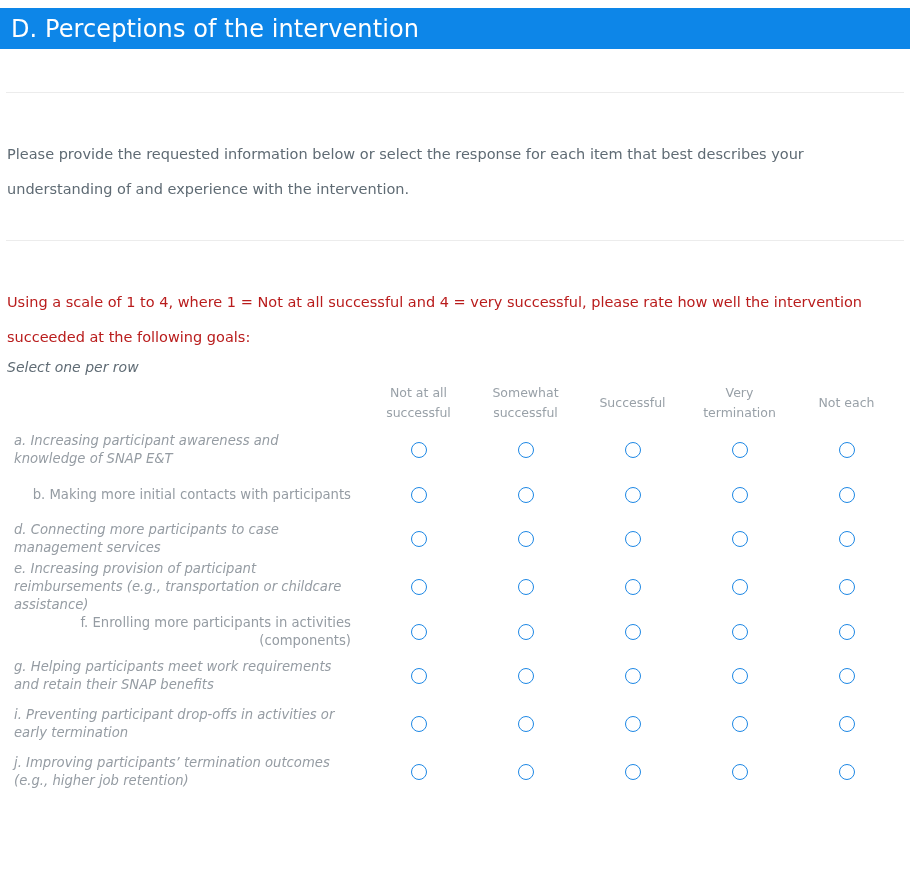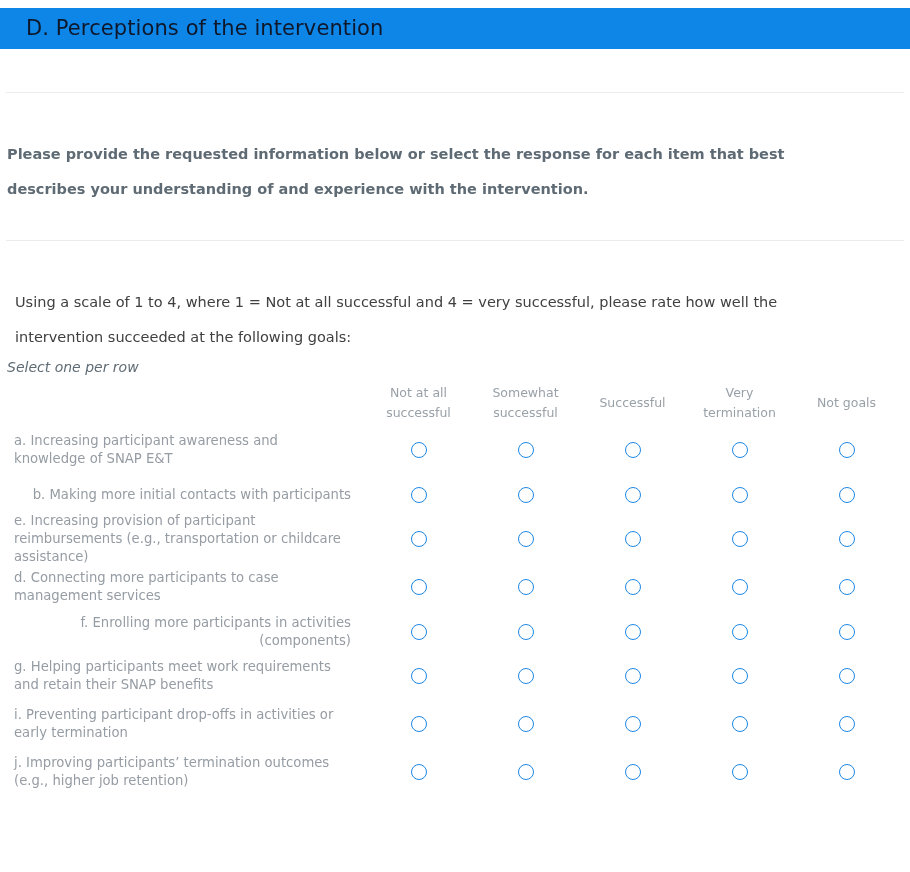--- a/index.html
+++ b/index.html
@@ -21,25 +21,25 @@
     position: absolute;
     left: 0;
     top: 8px;
     width: 910px;
     height: 41px;
     background: #0d86e8;
     display: flex;
     align-items: center;
   }
   .section-banner-title {
-    color: #0f172a;
-    font-size: 21px;
+    color: #ffffff;
+    font-size: 24px;
     font-weight: 400;
     letter-spacing: 0.1px;
-    padding-left: 26px;
+    padding-left: 11px;
     line-height: 1;
     white-space: nowrap;
   }
 
   
   .divider {
     position: absolute;
     left: 6px;
     width: 898px;
     height: 1px;
@@ -52,36 +52,35 @@
   .intro-block {
     position: absolute;
     left: 7px;
     top: 137px;
     width: 860px;
   }
   .intro-text {
     color: #5f6b74;
     font-size: 14.5px;
     line-height: 35px;
-    font-weight: 700;
+    font-weight: 400;
   }
 
   
   .question-block {
     position: absolute;
     left: 7px;
     top: 285px;
     width: 860px;
   }
   .question-text {
-    color: #404040;
+    color: #b91c1c;
     font-size: 14.5px;
     line-height: 35px;
     font-weight: 400;
-    margin-left: 8px;
   }
   .select-hint {
     color: #5f6b74;
     font-size: 14px;
     font-style: italic;
     line-height: 20px;
     margin-top: 2px;
   }
 
   
@@ -136,21 +135,21 @@
     height: 16px;
     border: 1.6px solid #1e88e5;
     border-radius: 50%;
     background: #ffffff;
     display: block;
     cursor: pointer;
   }
 
   
   .matrix-row.one-line { height: 41px; text-align: right; }
-  .matrix-row.two-line { height: 48px; }
+  .matrix-row.two-line { height: 48px; font-style: italic; }
 </style>
 </head>
 <body>
 
 <div class="section-banner" style="background: rgb(13, 134, 232);">
   <div class="section-banner-title">D. Perceptions of the intervention</div>
 </div>
 
 <div class="divider divider-1"></div>
 
@@ -166,21 +165,21 @@
 </div>
 
 <div class="matrix">
 
   <div class="matrix-header">
     <div class="label-cell"></div>
     <div class="opt-cell">Not at all successful</div>
     <div class="opt-cell">Somewhat successful</div>
     <div class="opt-cell">Successful</div>
     <div class="opt-cell">Very termination</div>
-    <div class="opt-cell">Not goals</div>
+    <div class="opt-cell">Not each</div>
   </div>
 
   <div id="matrix-rows">
       <div class="matrix-row two-line">
         <div class="row-label">a. Increasing participant awareness and knowledge of SNAP E&amp;T</div>
         <div class="radio-cell">
           <span class="radio" style="border-color: rgb(30, 136, 229);"></span>
         </div>
         <div class="radio-cell">
           <span class="radio" style="border-color: rgb(30, 136, 229);"></span>
@@ -207,39 +206,39 @@
           <span class="radio" style="border-color: rgb(30, 136, 229);"></span>
         </div>
         <div class="radio-cell">
           <span class="radio" style="border-color: rgb(30, 136, 229);"></span>
         </div>
         <div class="radio-cell">
           <span class="radio" style="border-color: rgb(30, 136, 229);"></span>
         </div>
       </div>
       <div class="matrix-row two-line">
+        <div class="row-label">d. Connecting more participants to case management services</div>
+        <div class="radio-cell">
+          <span class="radio" style="border-color: rgb(30, 136, 229);"></span>
+        </div>
+        <div class="radio-cell">
+          <span class="radio" style="border-color: rgb(30, 136, 229);"></span>
+        </div>
+        <div class="radio-cell">
+          <span class="radio" style="border-color: rgb(30, 136, 229);"></span>
+        </div>
+        <div class="radio-cell">
+          <span class="radio" style="border-color: rgb(30, 136, 229);"></span>
+        </div>
+        <div class="radio-cell">
+          <span class="radio" style="border-color: rgb(30, 136, 229);"></span>
+        </div>
+      </div>
+      <div class="matrix-row two-line">
         <div class="row-label">e. Increasing provision of participant reimbursements (e.g., transportation or childcare assistance)</div>
-        <div class="radio-cell">
-          <span class="radio" style="border-color: rgb(30, 136, 229);"></span>
-        </div>
-        <div class="radio-cell">
-          <span class="radio" style="border-color: rgb(30, 136, 229);"></span>
-        </div>
-        <div class="radio-cell">
-          <span class="radio" style="border-color: rgb(30, 136, 229);"></span>
-        </div>
-        <div class="radio-cell">
-          <span class="radio" style="border-color: rgb(30, 136, 229);"></span>
-        </div>
-        <div class="radio-cell">
-          <span class="radio" style="border-color: rgb(30, 136, 229);"></span>
-        </div>
-      </div>
-      <div class="matrix-row two-line">
-        <div class="row-label">d. Connecting more participants to case management services</div>
         <div class="radio-cell">
           <span class="radio" style="border-color: rgb(30, 136, 229);"></span>
         </div>
         <div class="radio-cell">
           <span class="radio" style="border-color: rgb(30, 136, 229);"></span>
         </div>
         <div class="radio-cell">
           <span class="radio" style="border-color: rgb(30, 136, 229);"></span>
         </div>
         <div class="radio-cell">

